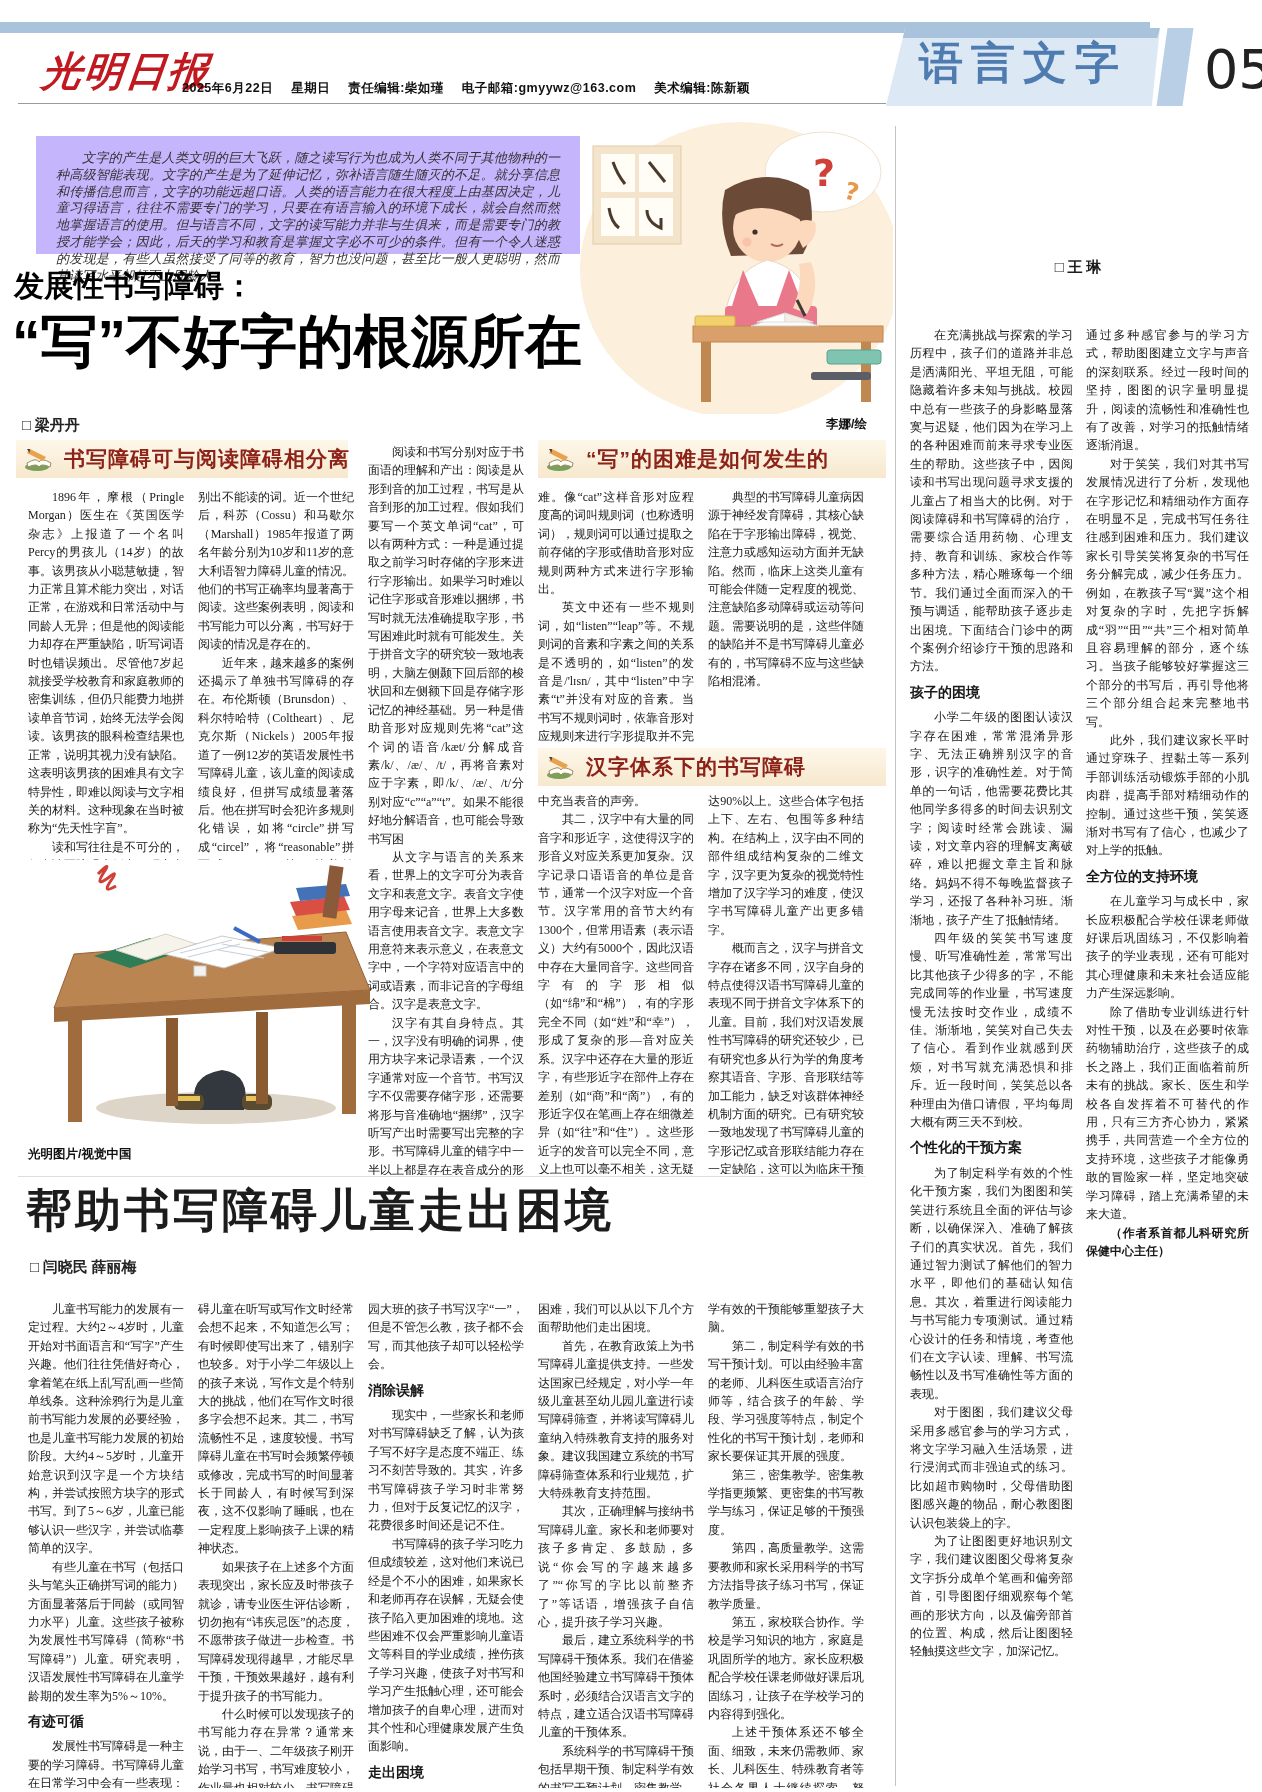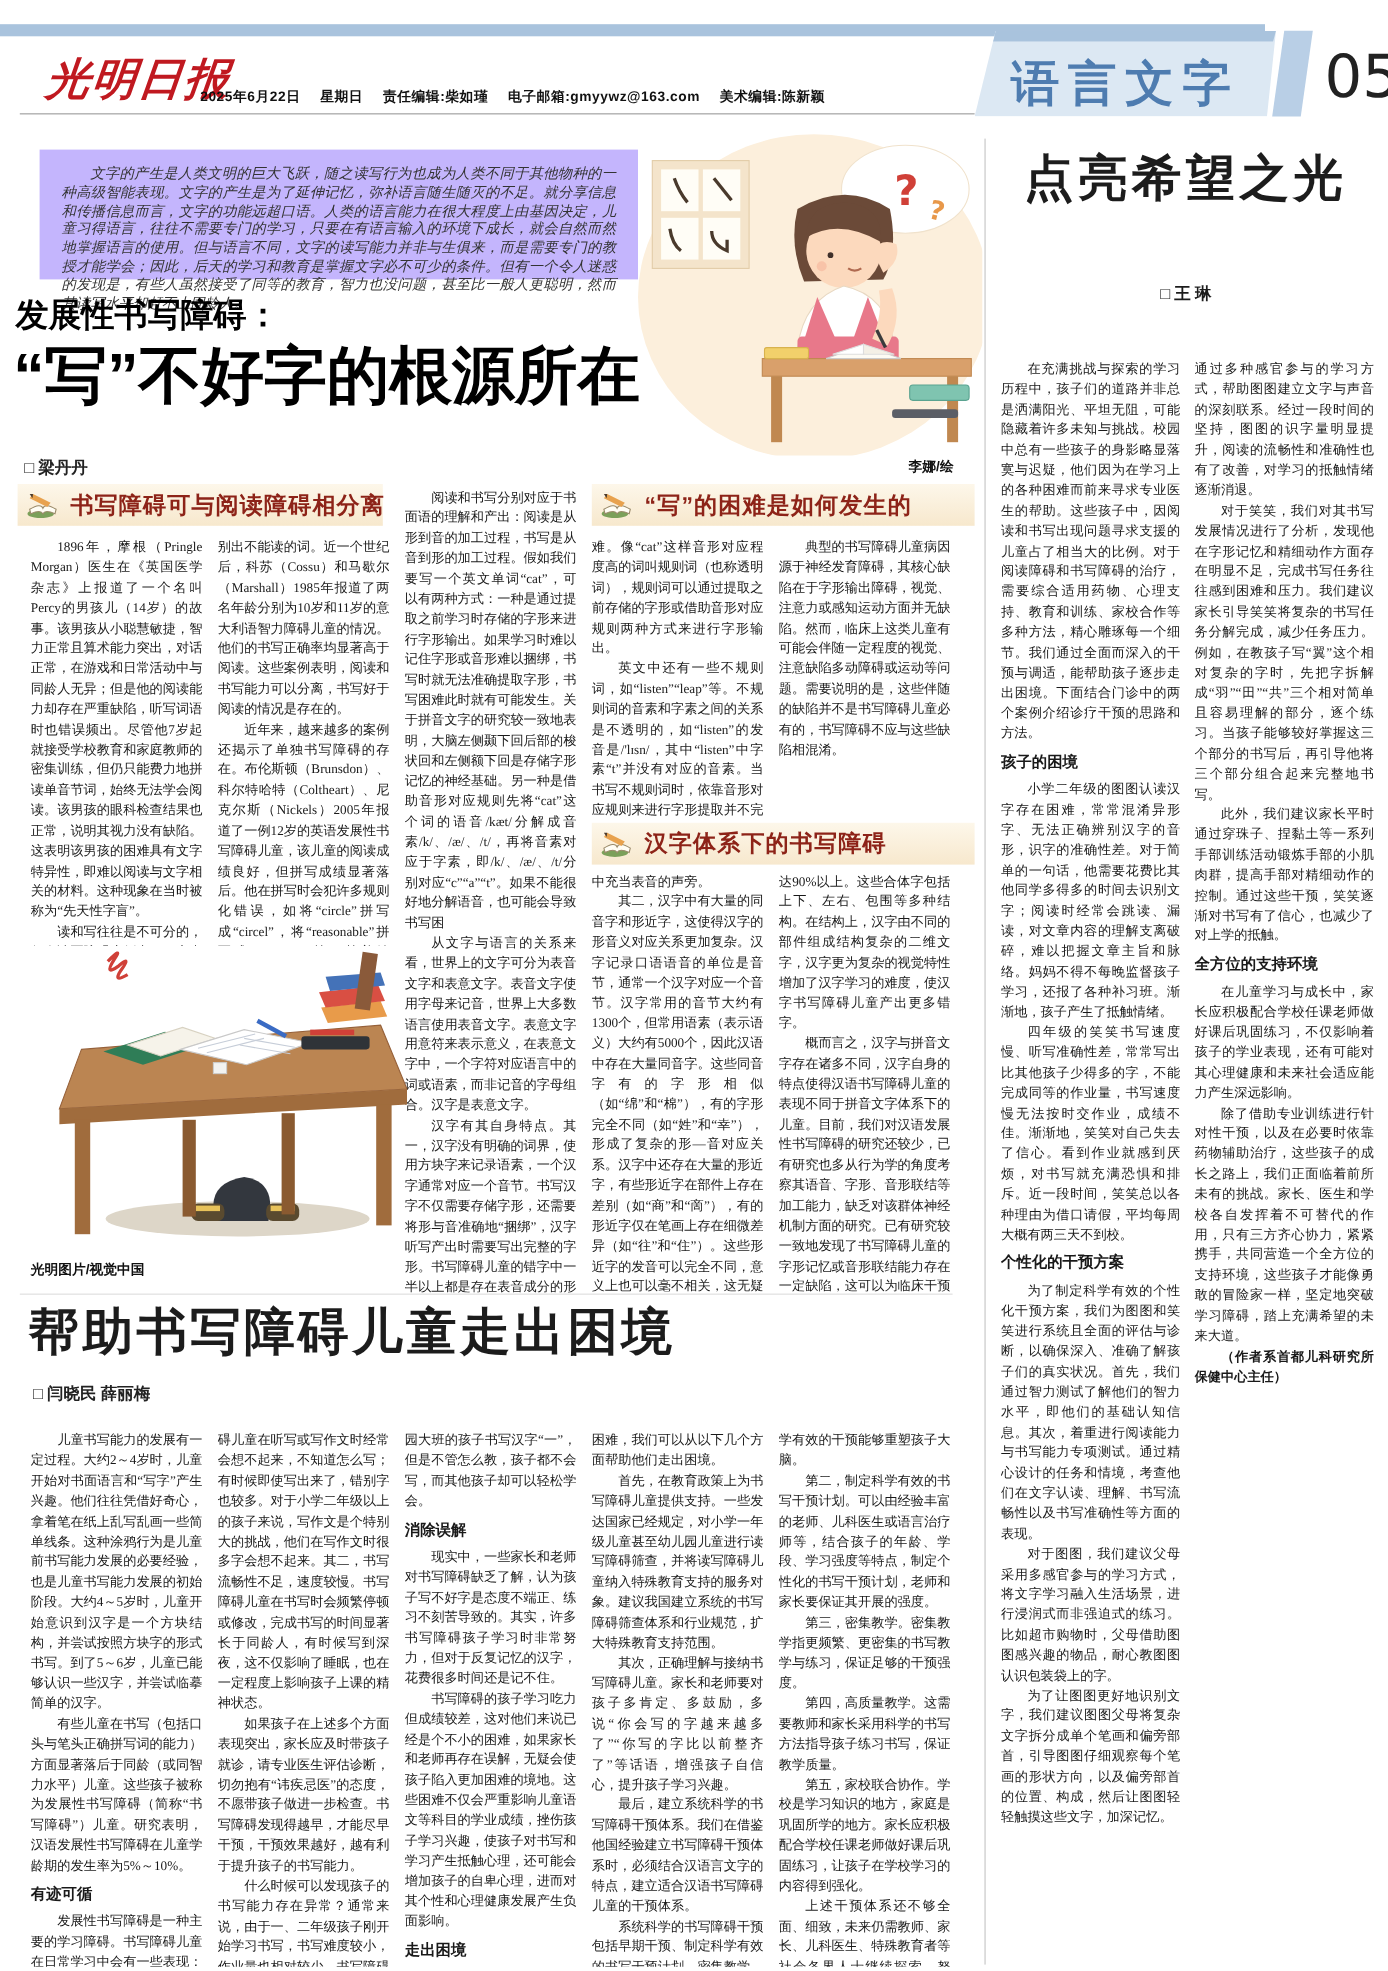--- a/index.html
+++ b/index.html
@@ -8,21 +8,21 @@
   
   .topband{position:absolute;left:0;top:22px;width:1150px;height:11px;background:#a9c3dd;}
   .masthead-logo{position:absolute;left:42px;top:44px;font-family:"DejaVu Serif",serif;
         font-size:40px;font-weight:bold;font-style:italic;color:#c01920;transform:skewX(-6deg);
         letter-spacing:2px;}
   .dateline{position:absolute;left:168px;top:80px;font-family:"Liberation Sans",sans-serif;
         font-size:12.5px;font-weight:bold;color:#111;letter-spacing:.5px;padding-left:14px;}
   .dateline span{margin-right:14px;}
   .headrule{position:absolute;left:18px;top:103px;width:868px;height:1px;background:#9a9a9a;}
   .section-tab{position:absolute;left:886px;top:28px;width:274px;height:78px;background:#dce8f3;
-        clip-path:polygon(7% 0,100% 0,97% 100%,0 100%);display:flex;align-items:flex-end;justify-content:center;}
+        clip-path:polygon(7% 0,100% 0,97% 100%,0 100%);display:flex;align-items:flex-start;justify-content:center;}
   .section-tab .tabtop{position:absolute;left:0;top:0;width:100%;height:10px;background:#a9c3dd;
         clip-path:polygon(7% 0,100% 0,99% 100%,6% 100%);}
   .section-title{font-family:"Liberation Sans",sans-serif;font-size:44px;font-weight:bold;
         color:#4e7cb0;letter-spacing:8px;margin-top:6px;}
   .tab-sliver{position:absolute;left:1162px;top:28px;width:26px;height:78px;background:#b9cfe6;
         transform:skewX(-8deg);}
   .page-no{position:absolute;left:1204px;top:38px;font-family:"DejaVu Sans",sans-serif;
         font-size:54px;color:#222;}
   
   .introbox{position:absolute;left:36px;top:136px;width:544px;height:118px;background:#c4b5fd;
@@ -288,21 +288,20 @@
   <div class="tcol" id="bc5">
       <p class="it-c">学有效的干预能够重塑孩子大脑。</p>
       <p class="it-p">第二，制定科学有效的书写干预计划。可以由经验丰富的老师、儿科医生或语言治疗师等，结合孩子的年龄、学段、学习强度等特点，制定个性化的书写干预计划，老师和家长要保证其开展的强度。</p>
       <p class="it-p">第三，密集教学。密集教学指更频繁、更密集的书写教学与练习，保证足够的干预强度。</p>
       <p class="it-p">第四，高质量教学。这需要教师和家长采用科学的书写方法指导孩子练习书写，保证教学质量。</p>
       <p class="it-p">第五，家校联合协作。学校是学习知识的地方，家庭是巩固所学的地方。家长应积极配合学校任课老师做好课后巩固练习，让孩子在学校学习的内容得到强化。</p>
       <p class="it-p">上述干预体系还不够全面、细致，未来仍需教师、家长、儿科医生、特殊教育者等社会各界人士继续探索、努力，共同为书写障碍儿童保驾护航。</p>
     </div>
 
   <div class="vrule"></div>
-  <div class="r-head">点亮希望之光</div>
   <div class="r-by">□ 王 琳</div>
   <div class="tcol" id="rca">
       <p class="it-p">在充满挑战与探索的学习历程中，孩子们的道路并非总是洒满阳光、平坦无阻，可能隐藏着许多未知与挑战。校园中总有一些孩子的身影略显落寞与迟疑，他们因为在学习上的各种困难而前来寻求专业医生的帮助。这些孩子中，因阅读和书写出现问题寻求支援的儿童占了相当大的比例。对于阅读障碍和书写障碍的治疗，需要综合适用药物、心理支持、教育和训练、家校合作等多种方法，精心雕琢每一个细节。我们通过全面而深入的干预与调适，能帮助孩子逐步走出困境。下面结合门诊中的两个案例介绍诊疗干预的思路和方法。</p>
       <p class="it-h">孩子的困境</p>
       <p class="it-p">小学二年级的图图认读汉字存在困难，常常混淆异形字、无法正确辨别汉字的音形，识字的准确性差。对于简单的一句话，他需要花费比其他同学多得多的时间去识别文字；阅读时经常会跳读、漏读，对文章内容的理解支离破碎，难以把握文章主旨和脉络。妈妈不得不每晚监督孩子学习，还报了各种补习班。渐渐地，孩子产生了抵触情绪。</p>
       <p class="it-p">四年级的笑笑书写速度慢、听写准确性差，常常写出比其他孩子少得多的字，不能完成同等的作业量，书写速度慢无法按时交作业，成绩不佳。渐渐地，笑笑对自己失去了信心。看到作业就感到厌烦，对书写就充满恐惧和排斥。近一段时间，笑笑总以各种理由为借口请假，平均每周大概有两三天不到校。</p>
       <p class="it-h">个性化的干预方案</p>
       <p class="it-p">为了制定科学有效的个性化干预方案，我们为图图和笑笑进行系统且全面的评估与诊断，以确保深入、准确了解孩子们的真实状况。首先，我们通过智力测试了解他们的智力水平，即他们的基础认知信息。其次，着重进行阅读能力与书写能力专项测试。通过精心设计的任务和情境，考查他们在文字认读、理解、书写流畅性以及书写准确性等方面的表现。</p>
       <p class="it-p">对于图图，我们建议父母采用多感官参与的学习方式，将文字学习融入生活场景，进行浸润式而非强迫式的练习。比如超市购物时，父母借助图图感兴趣的物品，耐心教图图认识包装袋上的字。</p>
       <p class="it-p">为了让图图更好地识别文字，我们建议图图父母将复杂文字拆分成单个笔画和偏旁部首，引导图图仔细观察每个笔画的形状方向，以及偏旁部首的位置、构成，然后让图图轻轻触摸这些文字，加深记忆。</p>

